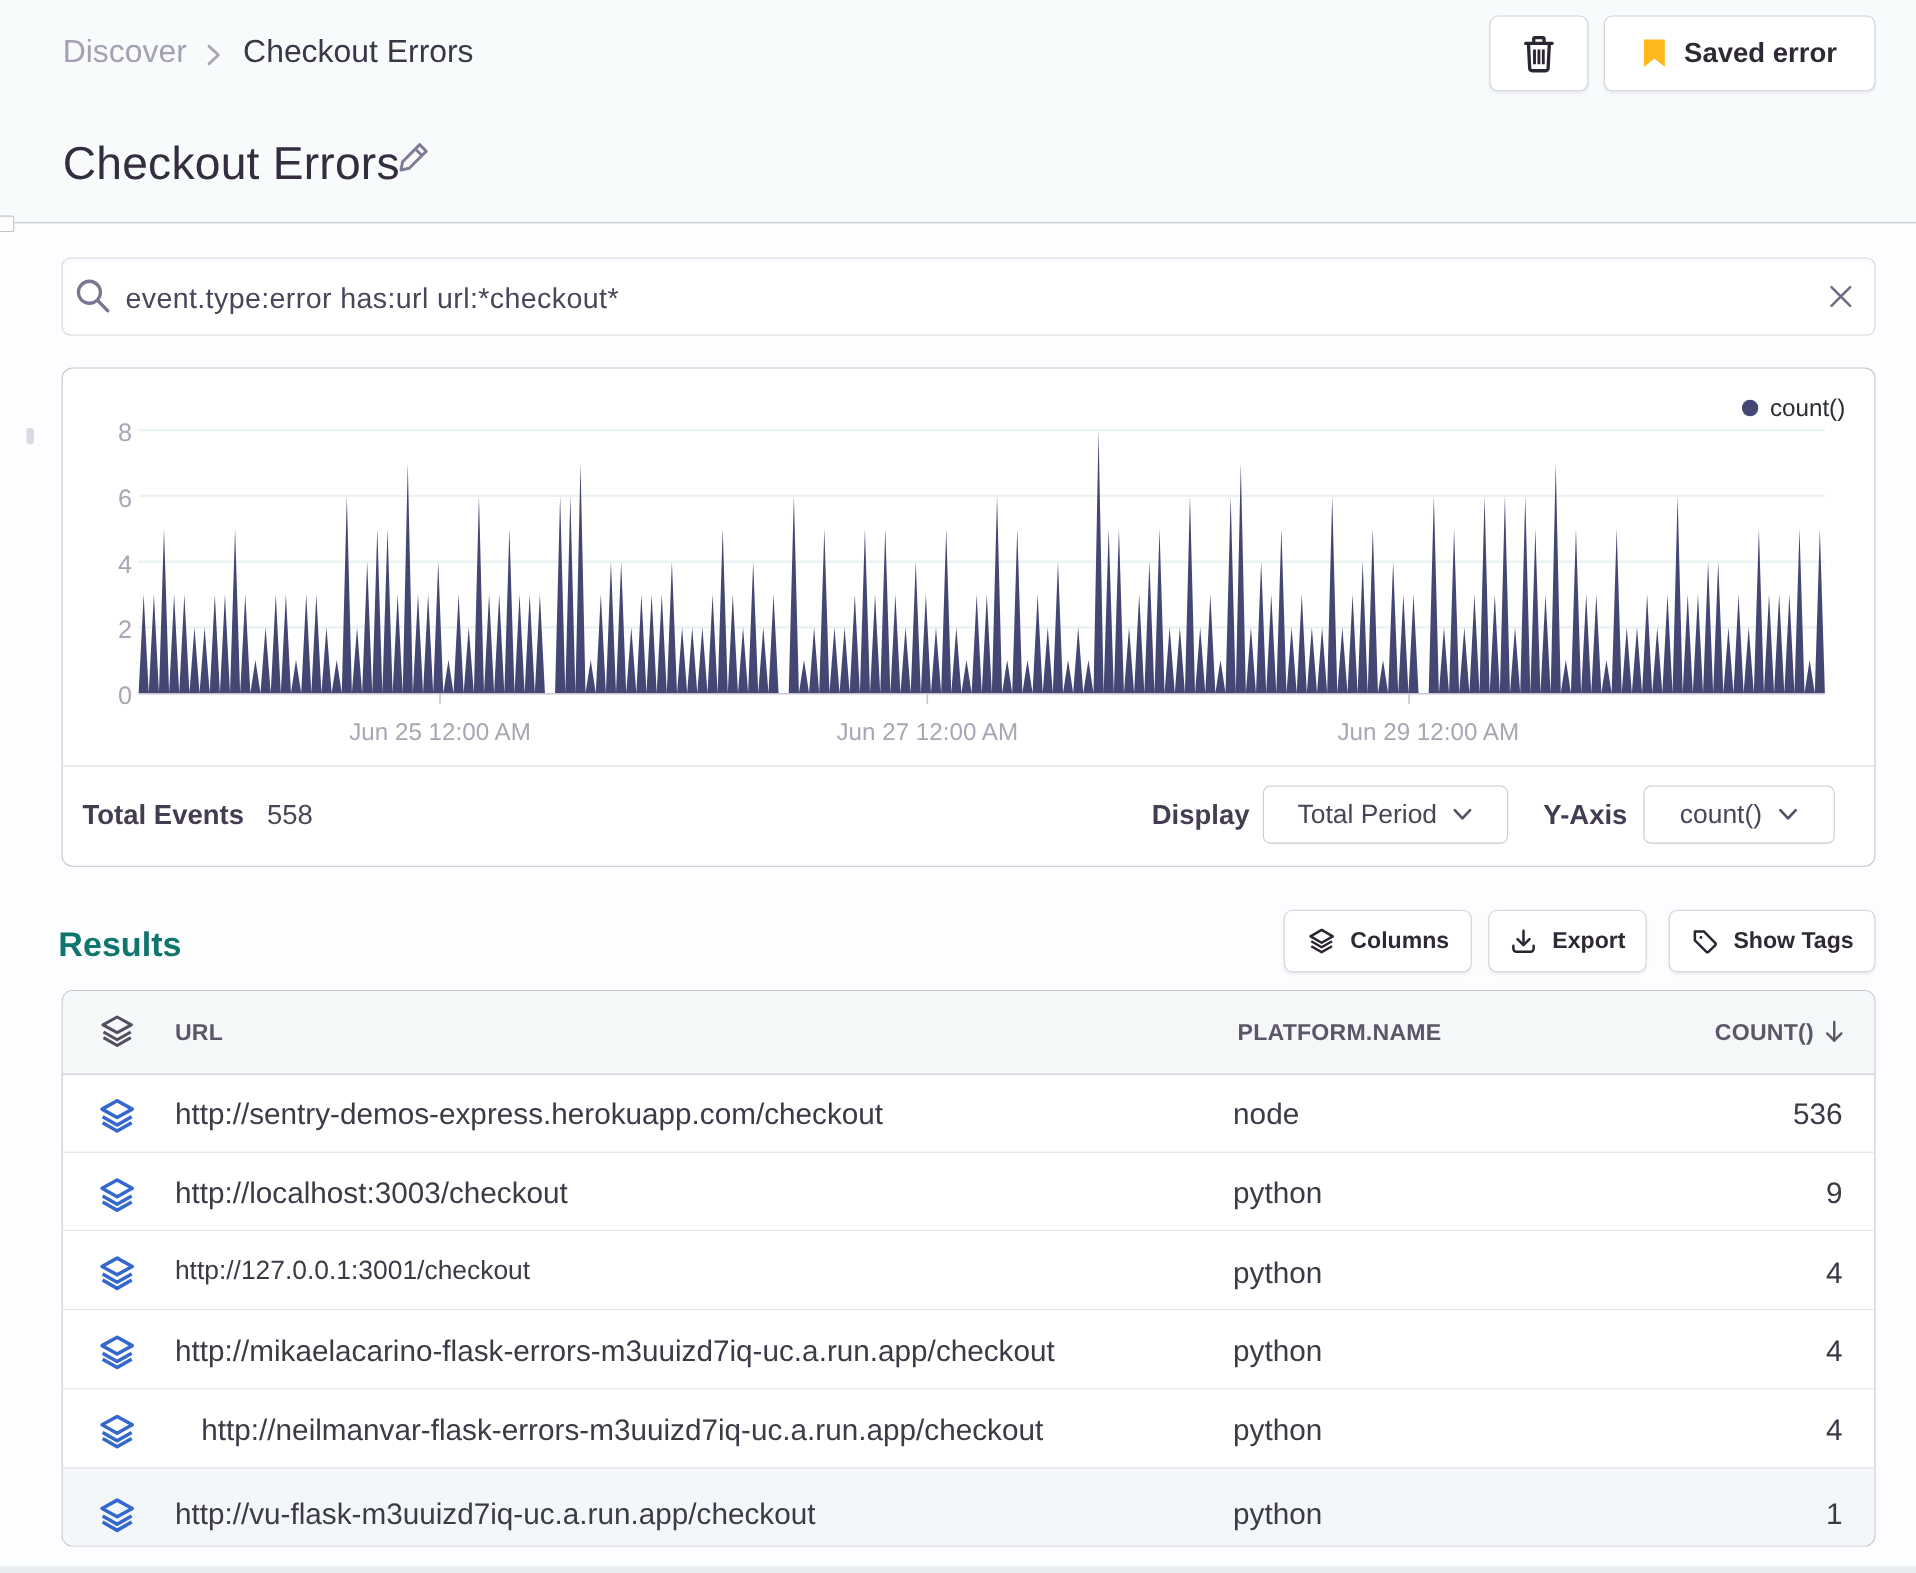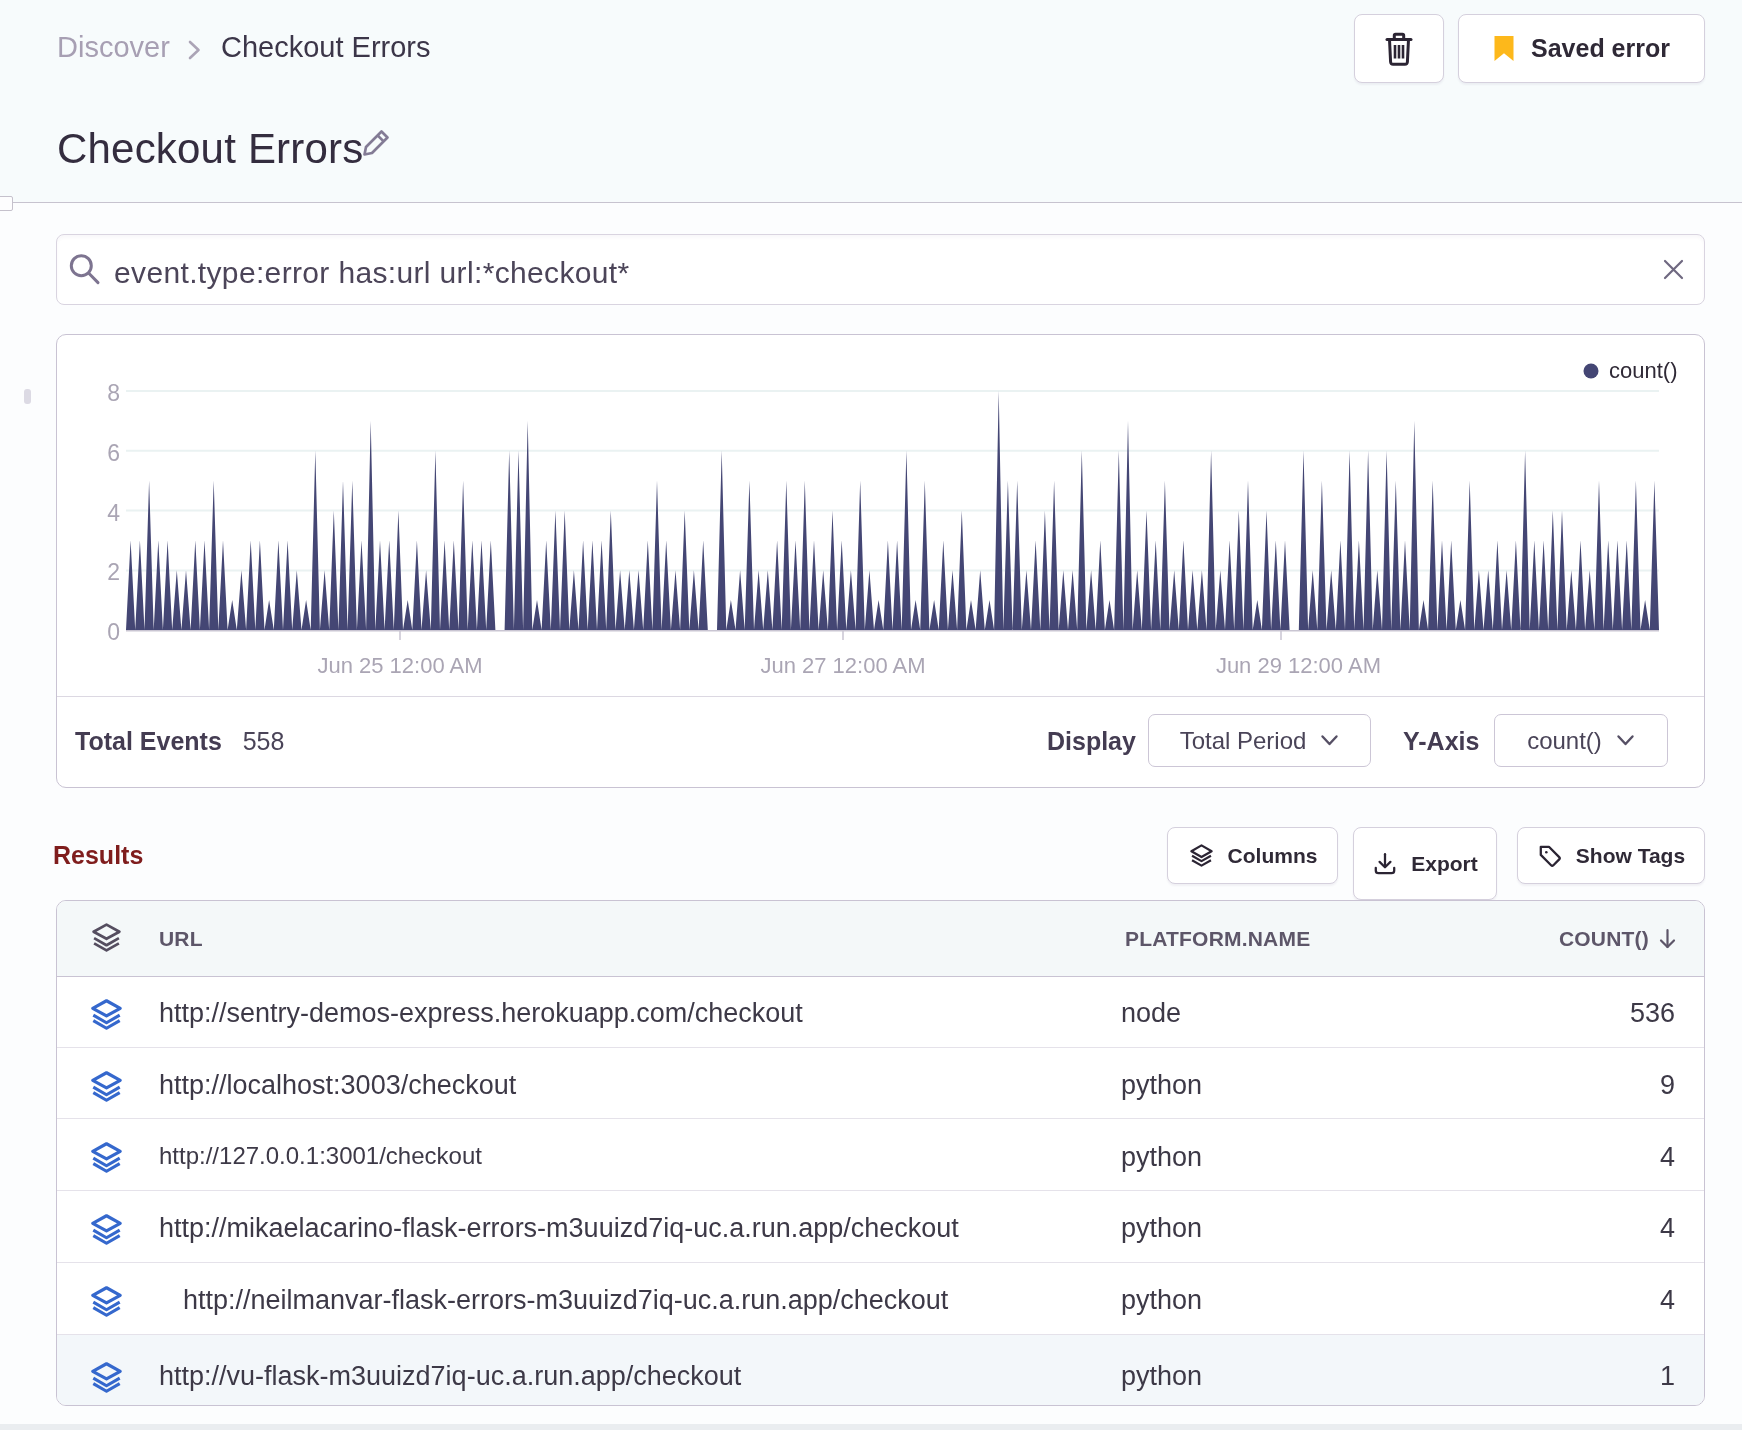--- a/index.html
+++ b/index.html
@@ -54,21 +54,21 @@
 
 <div class="abs" style="left:-6px; top:196px; width:19px; height:15px; background:#fdfdfe; border:1.5px solid #c5c1cc; border-radius:2px;"></div>
 
 <div class="abs" style="left:24px; top:389px; width:7px; height:15px; background:#dcdae4; border-radius:3px;"></div>
 
 <div class="abs" style="left:56px; top:234px; width:1649px; height:71px; background:#fff; border:1.5px solid #d9d4e0; border-radius:8px; box-shadow:inset 0 3px 3px rgba(80,70,110,0.035);"></div>
 <svg class="abs" style="left:66px; top:252px;" width="38" height="38" viewBox="0 0 38 38">
   <circle cx="15.3" cy="13.7" r="10" fill="none" stroke="#7d7490" stroke-width="3"></circle>
   <path d="M22.8 21.2 L32 30.6" stroke="#7d7490" stroke-width="3" stroke-linecap="round"></path>
 </svg>
-<div class="abs" style="left:114px; top:256px; font-size:30px; letter-spacing:0.35px; color:#4c4559;">event.type:error has:url url:*checkout*</div>
+<div class="abs" style="left:114px; top:256px; font-size:26px; letter-spacing:0.35px; color:#4c4559;">event.type:error has:url url:*checkout*</div>
 <svg class="abs" style="left:1663px; top:259px;" width="21" height="21" viewBox="0 0 21 21">
   <path d="M2 2 L19 19 M19 2 L2 19" stroke="#6f6880" stroke-width="2.2" stroke-linecap="round"></path>
 </svg>
 
 <div class="card" style="left:56px; top:334px; width:1649px; height:454px;"></div>
 <svg class="abs" style="left:56px; top:334px;" width="1649" height="454" viewBox="0 0 1649 454">
 
   <g stroke="#eaf2f2" stroke-width="2">
     <line x1="70" y1="236.4" x2="1603" y2="236.4"></line>
     <line x1="70" y1="176.6" x2="1603" y2="176.6"></line>
@@ -105,32 +105,32 @@
       <path d="M2.5 2.5 L9.5 10 L16.5 2.5" fill="none" stroke="#565065" stroke-width="2.4" stroke-linecap="round" stroke-linejoin="round"></path>
     </svg>
 </div>
 <div class="abs ftxt fbold" style="left:1403px; top:727px;">Y-Axis</div>
 <div class="drop" style="left:1494px; top:714px; width:174px; height:53px;">count()
   <svg width="19" height="13" viewBox="0 0 19 13">
       <path d="M2.5 2.5 L9.5 10 L16.5 2.5" fill="none" stroke="#565065" stroke-width="2.4" stroke-linecap="round" stroke-linejoin="round"></path>
     </svg>
 </div>
 
-<div class="abs" style="left:53px; top:841px; font-size:25px; font-weight:700; color:#7f1d1d;">Results</div>
+<div class="abs" style="left:53px; top:841px; font-size:31px; font-weight:700; color:#0f766e;">Results</div>
 <div class="btn" style="left:1167px; top:827px; width:171px; height:57px; gap:13px;">
   <svg width="27" height="27" viewBox="0 0 24 24">
       <g fill="none" stroke="#2b2433" stroke-width="2" stroke-linejoin="round">
         <path d="M12 3 L21 8.2 L12 13.4 L3 8.2 Z"></path>
         <path d="M3.6 12.2 L12 17 L20.4 12.2"></path>
         <path d="M3.6 16.2 L12 21 L20.4 16.2"></path>
       </g>
     </svg>
   <span class="lbl" style="font-size:21px;">Columns</span>
 </div>
-<div class="btn" style="left:1353px; top:827px; width:144px; height:73px; gap:13px;">
+<div class="btn" style="left:1353px; top:827px; width:144px; height:57px; gap:13px;">
   <svg width="26" height="26" viewBox="0 0 24 24">
       <g fill="none" stroke="#2b2433" stroke-width="2.1" stroke-linecap="round" stroke-linejoin="round">
         <path d="M12 3 V14"></path>
         <path d="M7 10 L12 15 L17 10"></path>
         <path d="M3.5 15.5 V18 A2.5 2.5 0 0 0 6 20.5 H18 A2.5 2.5 0 0 0 20.5 18 V15.5"></path>
       </g>
     </svg>
   <span class="lbl" style="font-size:21px;">Export</span>
 </div>
 <div class="btn" style="left:1517px; top:827px; width:188px; height:57px; gap:13px;">

